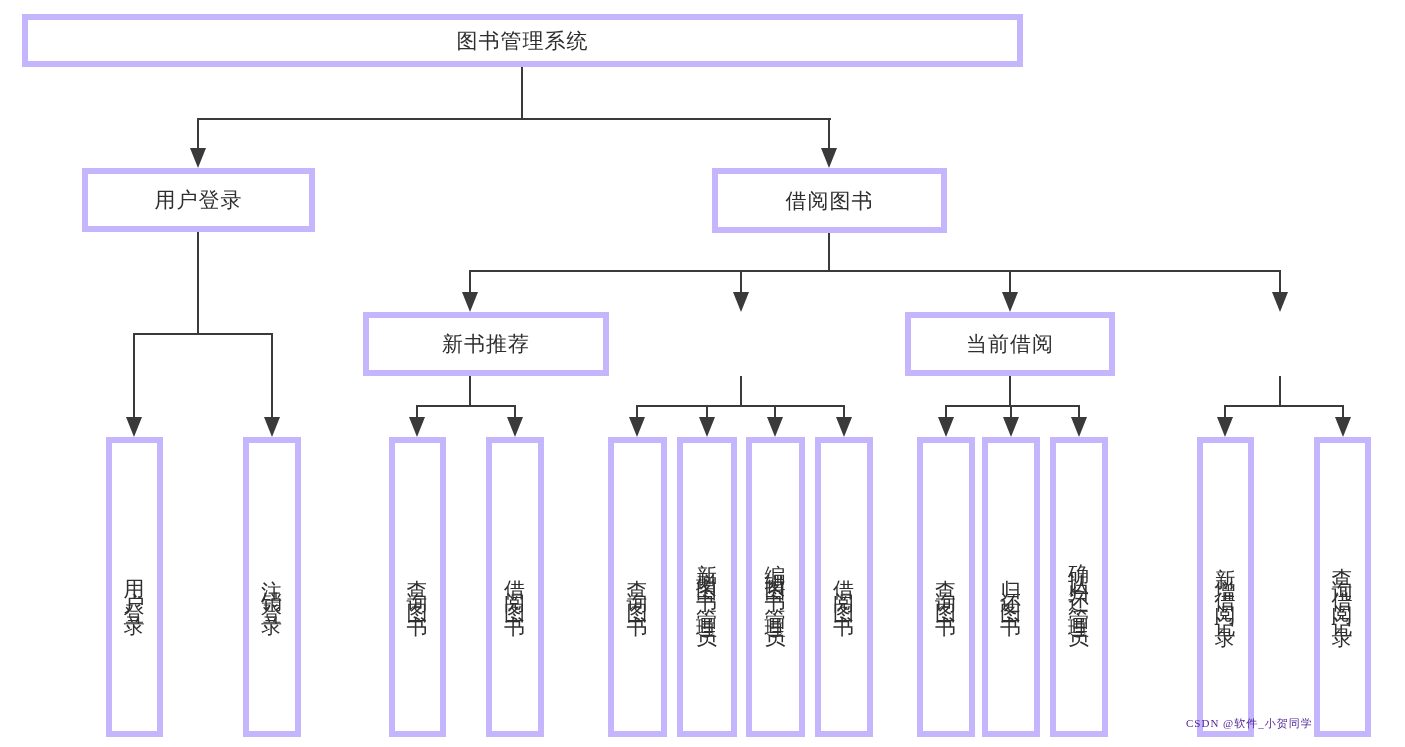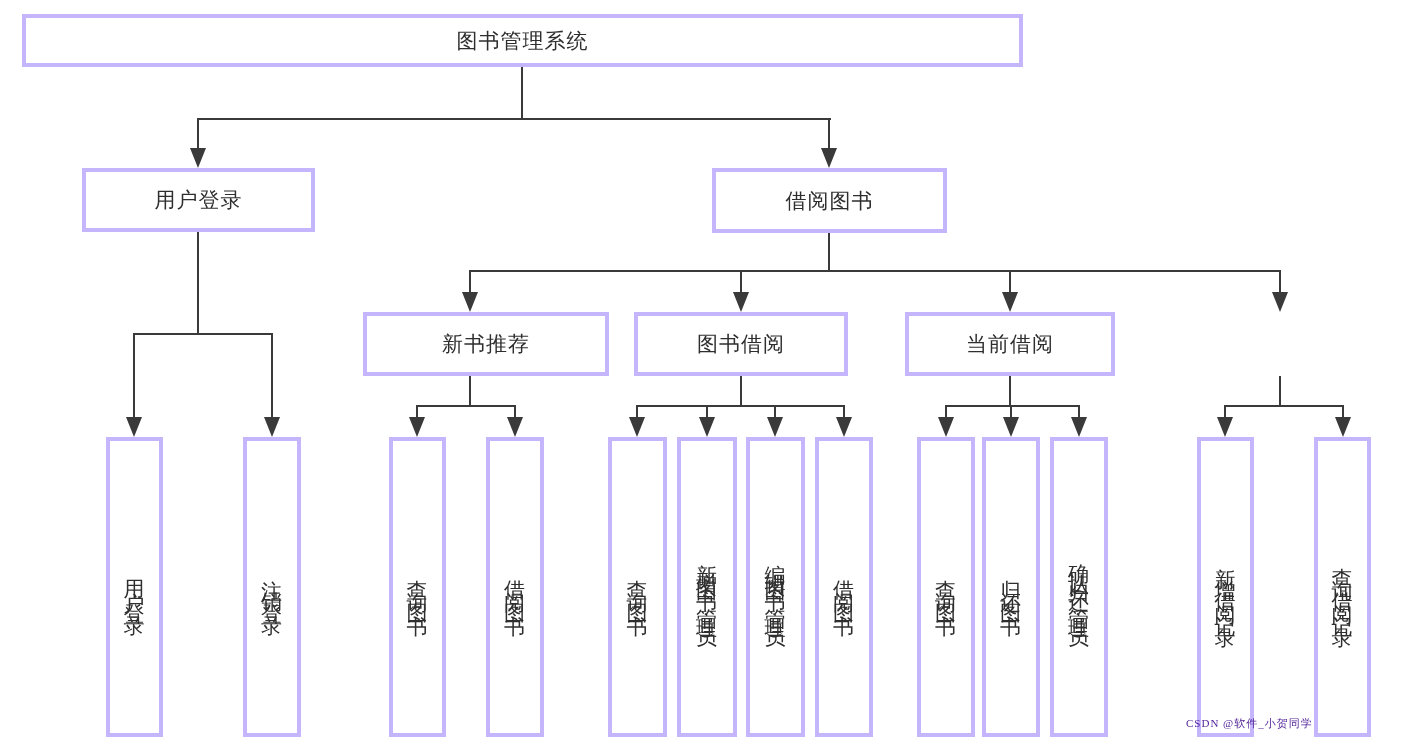--- a/index.html
+++ b/index.html
@@ -7,21 +7,21 @@
     position: relative;
     width: 1405px;
     height: 747px;
     background: #ffffff;
     font-family: "Liberation Sans", sans-serif;
     overflow: hidden;
   }
   .box {
     position: absolute;
     background: #ffffff;
-    border: 4px solid #c4b5fd;
+    border: 6px solid #c4b5fd;
     display: flex;
     align-items: center;
     justify-content: center;
     color: #2e2e2e;
     box-sizing: border-box;
   }
   .box.h { font-size: 21px; letter-spacing: 1px; }
   .box.v { font-size: 21px; }
   .vtext {
     writing-mode: vertical-rl;
@@ -121,23 +121,20 @@
   <div class="box h" style="left:82px; top:168px; width:233px; height:64px;">
     <span>用户登录</span>
   </div>
   <div class="box h" style="left:712px; top:168px; width:235px; height:65px;">
     <span>借阅图书</span>
   </div>
 
   <div class="box h" style="left:363px; top:312px; width:246px; height:64px;">
     <span>新书推荐</span>
   </div>
-  <div class="box h" style="left:634px; top:312px; width:214px; height:64px;">
-    <span>图书借阅</span>
-  </div>
   <div class="box h" style="left:905px; top:312px; width:210px; height:64px;">
     <span>当前借阅</span>
   </div>
 
   <div class="box v" style="left:106px; top:437px; width:57px; height:300px;">
     <span class="vtext">用户登录</span>
   </div>
   <div class="box v" style="left:243px; top:437px; width:58px; height:300px;">
     <span class="vtext">注销登录</span>
   </div>

